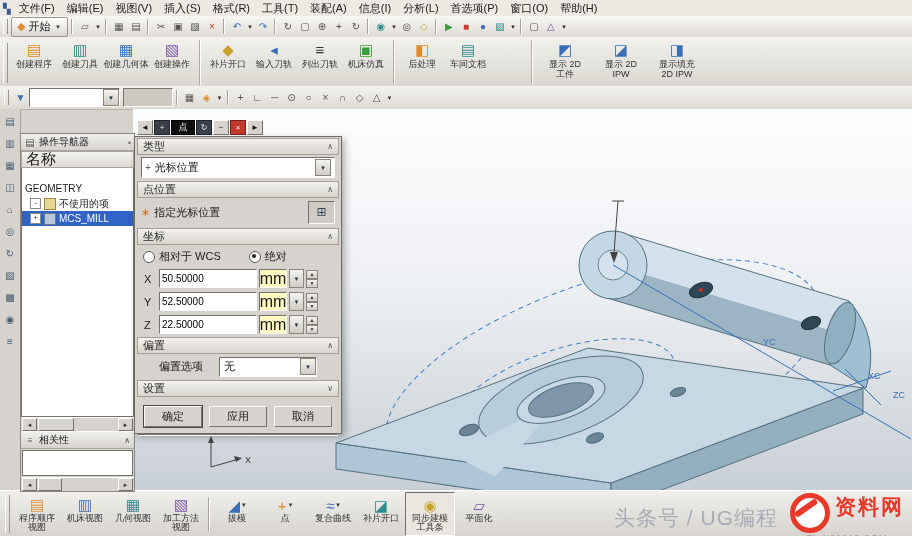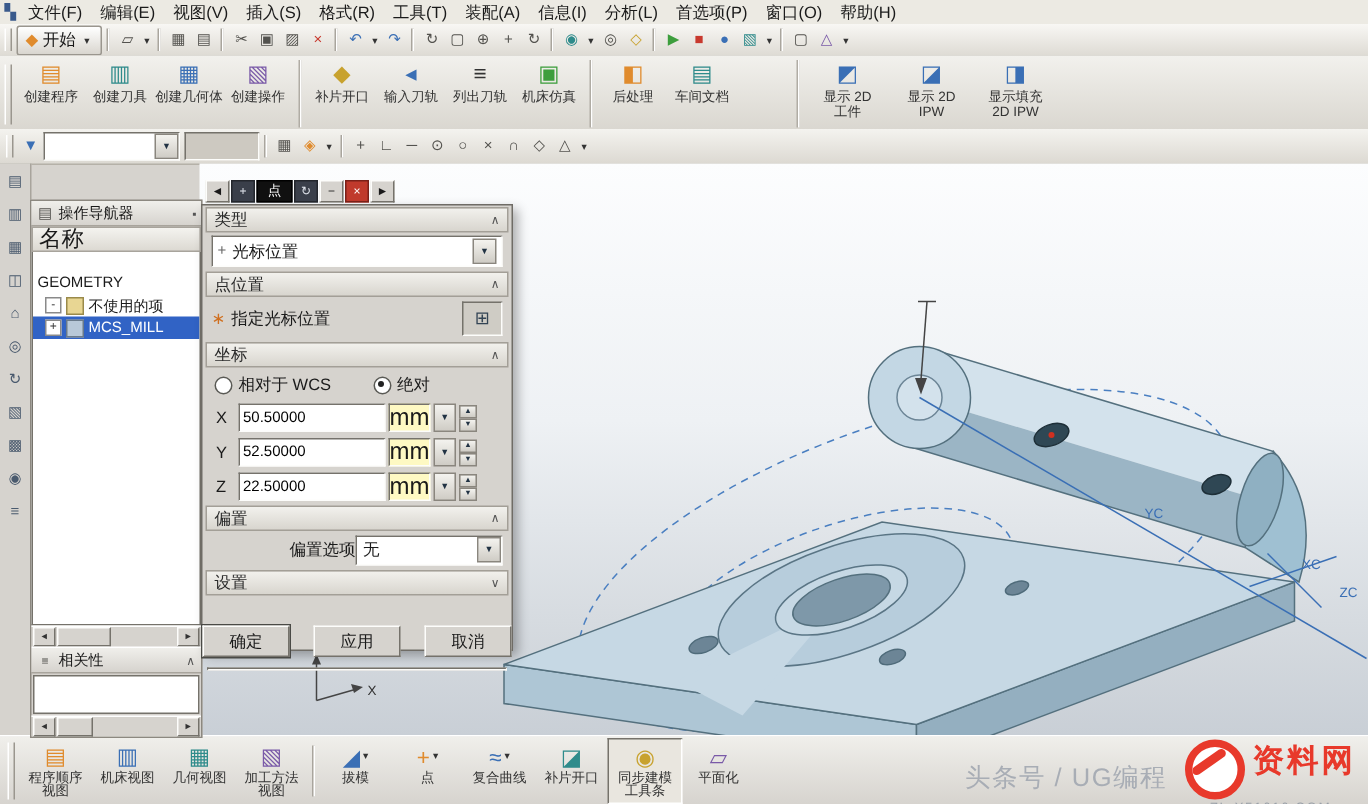--- a/index.html
+++ b/index.html
@@ -92,24 +92,24 @@
   .flab{width:13px}
   .fin{width:92px;height:17px;background:#fff;font-size:10px;padding:0 2px;
        font-family:"Liberation Sans","DejaVu Sans",sans-serif;
        border:1px solid;border-color:#75726b #fdfdfb #fdfdfb #75726b}
   .unit{width:26px;height:17px;background:#fef9c3;display:flex;align-items:center;justify-content:center;font-size:16px}
   .uarr{width:13px;height:17px;background:linear-gradient(#f4f3ef,#cfccc5);border:1px solid #8a867e;
         display:flex;align-items:center;justify-content:center;font-size:6px;color:#234}
   .spin{width:12px;height:17px;display:flex;flex-direction:column}
   .spin i{flex:1;font-style:normal;font-size:5px;line-height:7px;text-align:center;color:#234;
           background:linear-gradient(#f4f3ef,#cfccc5);border:1px solid #8a867e}
-  .offrow{display:flex;align-items:center;margin:3px 6px;height:19px;justify-content:flex-end}
+  .offrow{display:flex;align-items:center;margin:3px 24px;height:19px;justify-content:space-between}
   .offcombo{width:92px;height:18px;background:#fff;display:flex;align-items:center;
             justify-content:space-between;padding-left:4px}
-  .btnrow{display:flex;justify-content:space-between;gap:7px;margin:20px 0 4px}
+  .btnrow{display:flex;justify-content:center;gap:7px;margin:9px 0 4px}
   .pbtn{width:56px;height:19px;display:flex;align-items:center;justify-content:center}
   .pbtn.def{box-shadow:0 0 0 1px #4a4a46}
   .dlg-rest{flex:1;margin:3px 3px 3px;background:#cfccc5}
 
   
   #navigator{position:absolute;left:20px;top:133px;width:113px;height:357px;background:#d6d3ce;
              border:1px solid #8c8880;display:flex;flex-direction:column;z-index:5}
   .nav-title{height:16px;display:flex;align-items:center;gap:3px;padding:0 3px;
              background:linear-gradient(#f0efeb,#d6d3ce);border-bottom:1px solid #a8a49c;font-size:10px}
   .nav-col{height:15px;display:flex;align-items:center;padding:0 4px;
@@ -136,21 +136,21 @@
   .vbtn{width:48px;height:42px;display:flex;flex-direction:column;align-items:center;flex:none;
         font-size:9px;line-height:9px;text-align:center;white-space:pre-line;color:#333}
   .tbt{min-width:44px;height:42px;display:flex;flex-direction:column;align-items:center;flex:none;
        font-size:9px;line-height:9px;text-align:center;white-space:pre-line;color:#333;padding:0 2px}
   .tbt.pressed{border:1px solid;border-color:#75726b #fff #fff #75726b;background:#e9e6df}
   .ticaret{font-size:7px;color:#333;margin-left:2px}
   .icwrap{display:flex;align-items:center;height:19px;margin-top:2px}
 
   
   #brand{position:absolute;right:8px;top:493px;display:flex;align-items:center;gap:12px;z-index:20}
-  #headline{font-size:17px;color:#a8adb5;letter-spacing:1px}
+  #headline{font-size:21px;color:#a8adb5;letter-spacing:1px}
   .brand-right{display:flex;flex-direction:column;align-items:center}
   .brand-row{display:flex;align-items:flex-start;gap:5px}
   #logo{width:30px;height:30px;border-radius:50%;border:5px solid #e8392b;background:#fff;
         position:relative;flex:none;overflow:hidden}
   #logo::after{content:"";position:absolute;left:-2px;top:7px;width:26px;height:6px;background:#e8392b;
                transform:rotate(-35deg);border-radius:3px}
   #site{font-size:21px;font-weight:bold;color:#e8392b;letter-spacing:2px}
   #domain{font-size:9px;color:#9aa0a8;margin-top:0px;letter-spacing:1px}
 </style>
 </head>

